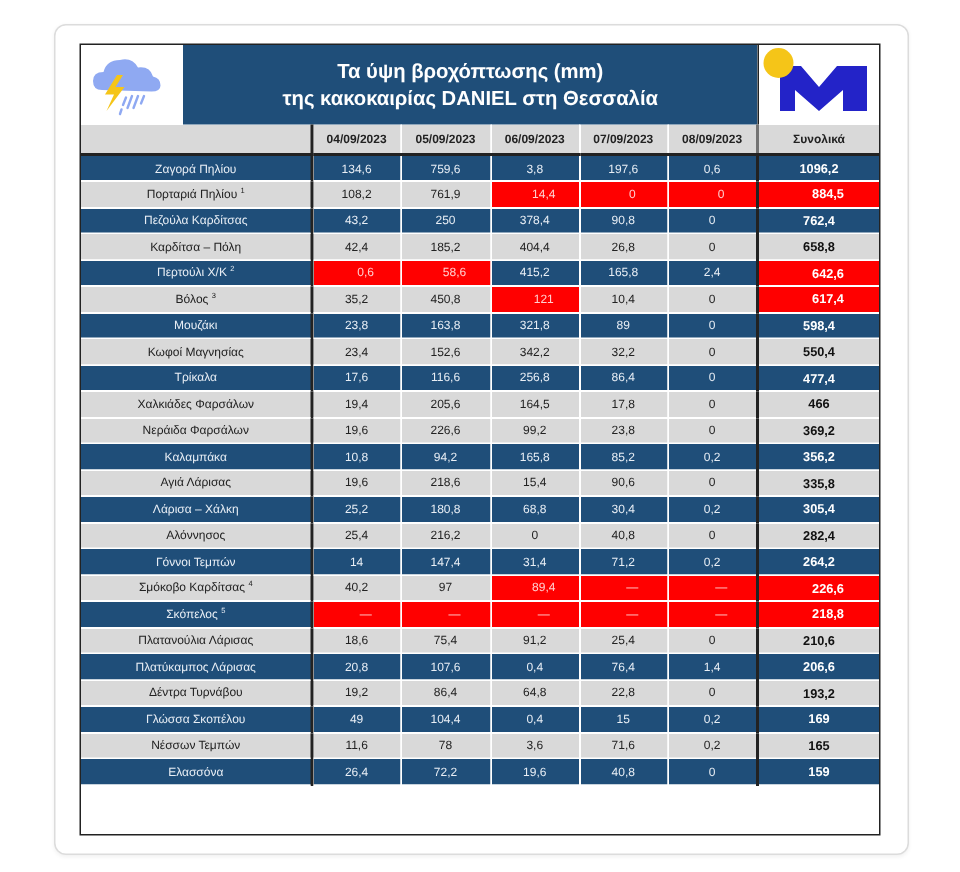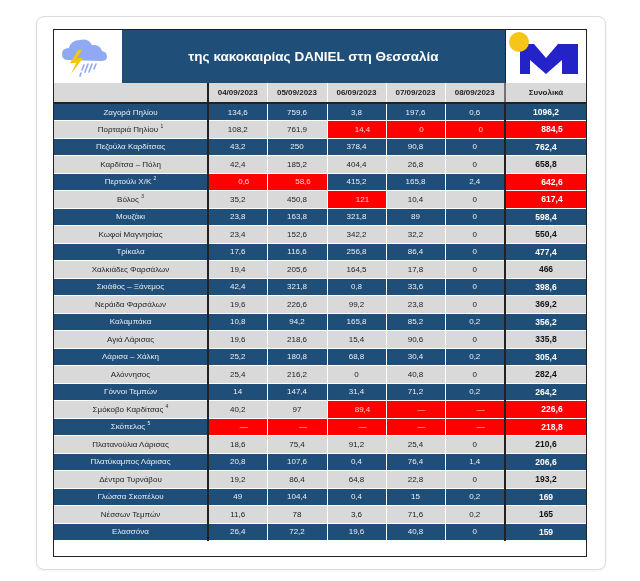--- a/index.html
+++ b/index.html
@@ -50,20 +50,21 @@
         <g stroke="#8fa9f2" stroke-width="1.6" stroke-linecap="round">
           <line x1="30" y1="35" x2="28" y2="40"></line>
           <line x1="34" y1="34" x2="31" y2="42"></line>
           <line x1="38" y1="34" x2="35" y2="42"></line>
           <line x1="42" y1="34" x2="40" y2="39"></line>
           <line x1="27" y1="43" x2="26" y2="46"></line>
         </g>
       </svg>
     </div>
     <div class="title-box">
+      <span>Τα ύψη βροχόπτωσης (mm)</span>
       <span>της κακοκαιρίας DANIEL στη Θεσσαλία</span>
     </div>
     <div class="logo-right">
       <svg width="80" height="53" viewBox="0 0 80 53">
         <polygon points="14,14 28,14 40,28 52,14 72,14 72,44 56,44 56,30 40,44 24,30 24,44 14,44" fill="#2323c8"></polygon>
         <circle cx="13" cy="12" r="10" fill="#f5c518"></circle>
       </svg>
     </div>
   </div>
 
@@ -172,29 +173,20 @@
         </tr>
         <tr class="grey">
           <td class="name"><span>Χαλκιάδες Φαρσάλων</span></td>
           <td>19,4</td>
           <td>205,6</td>
           <td>164,5</td>
           <td>17,8</td>
           <td>0</td>
           <td class="total">466</td>
         </tr>
-        <tr class="blue">
-          <td class="name"><span>Σκιάθος – Ξάνεμος</span></td>
-          <td>42,4</td>
-          <td>321,8</td>
-          <td>0,8</td>
-          <td>33,6</td>
-          <td>0</td>
-          <td class="total">398,6</td>
-        </tr>
         <tr class="grey">
           <td class="name"><span>Νεράιδα Φαρσάλων</span></td>
           <td>19,6</td>
           <td>226,6</td>
           <td>99,2</td>
           <td>23,8</td>
           <td>0</td>
           <td class="total">369,2</td>
         </tr>
         <tr class="blue">

